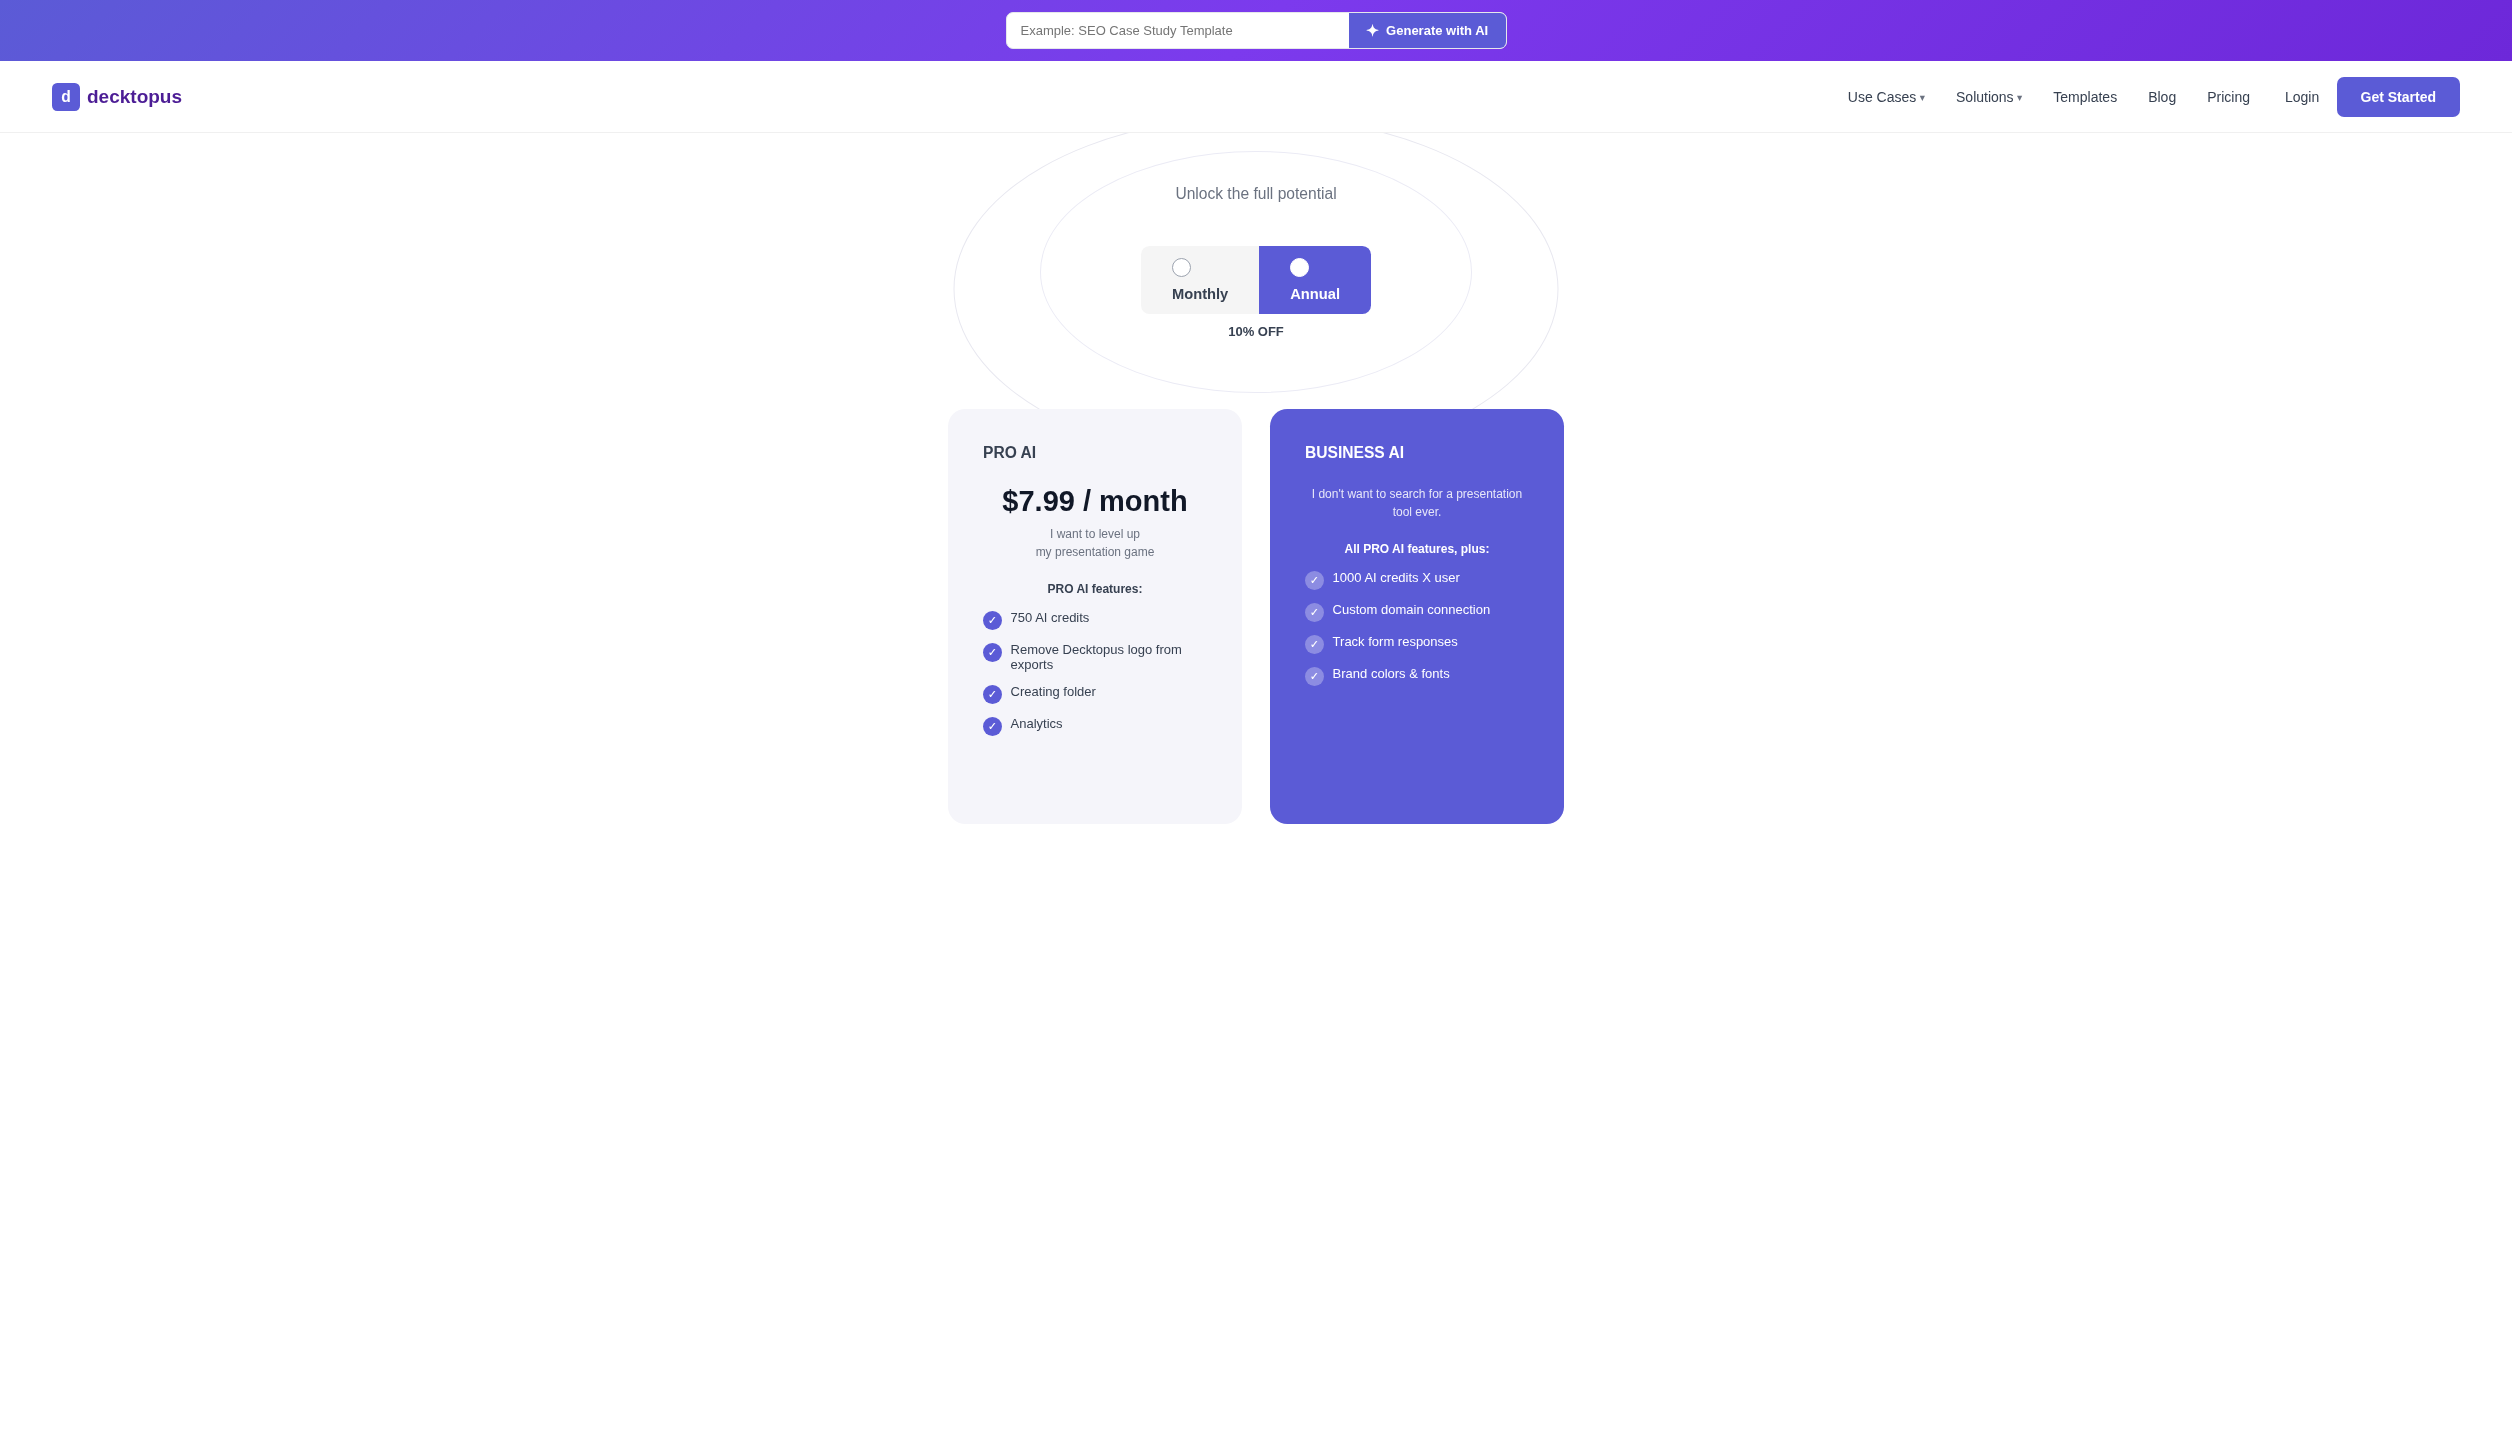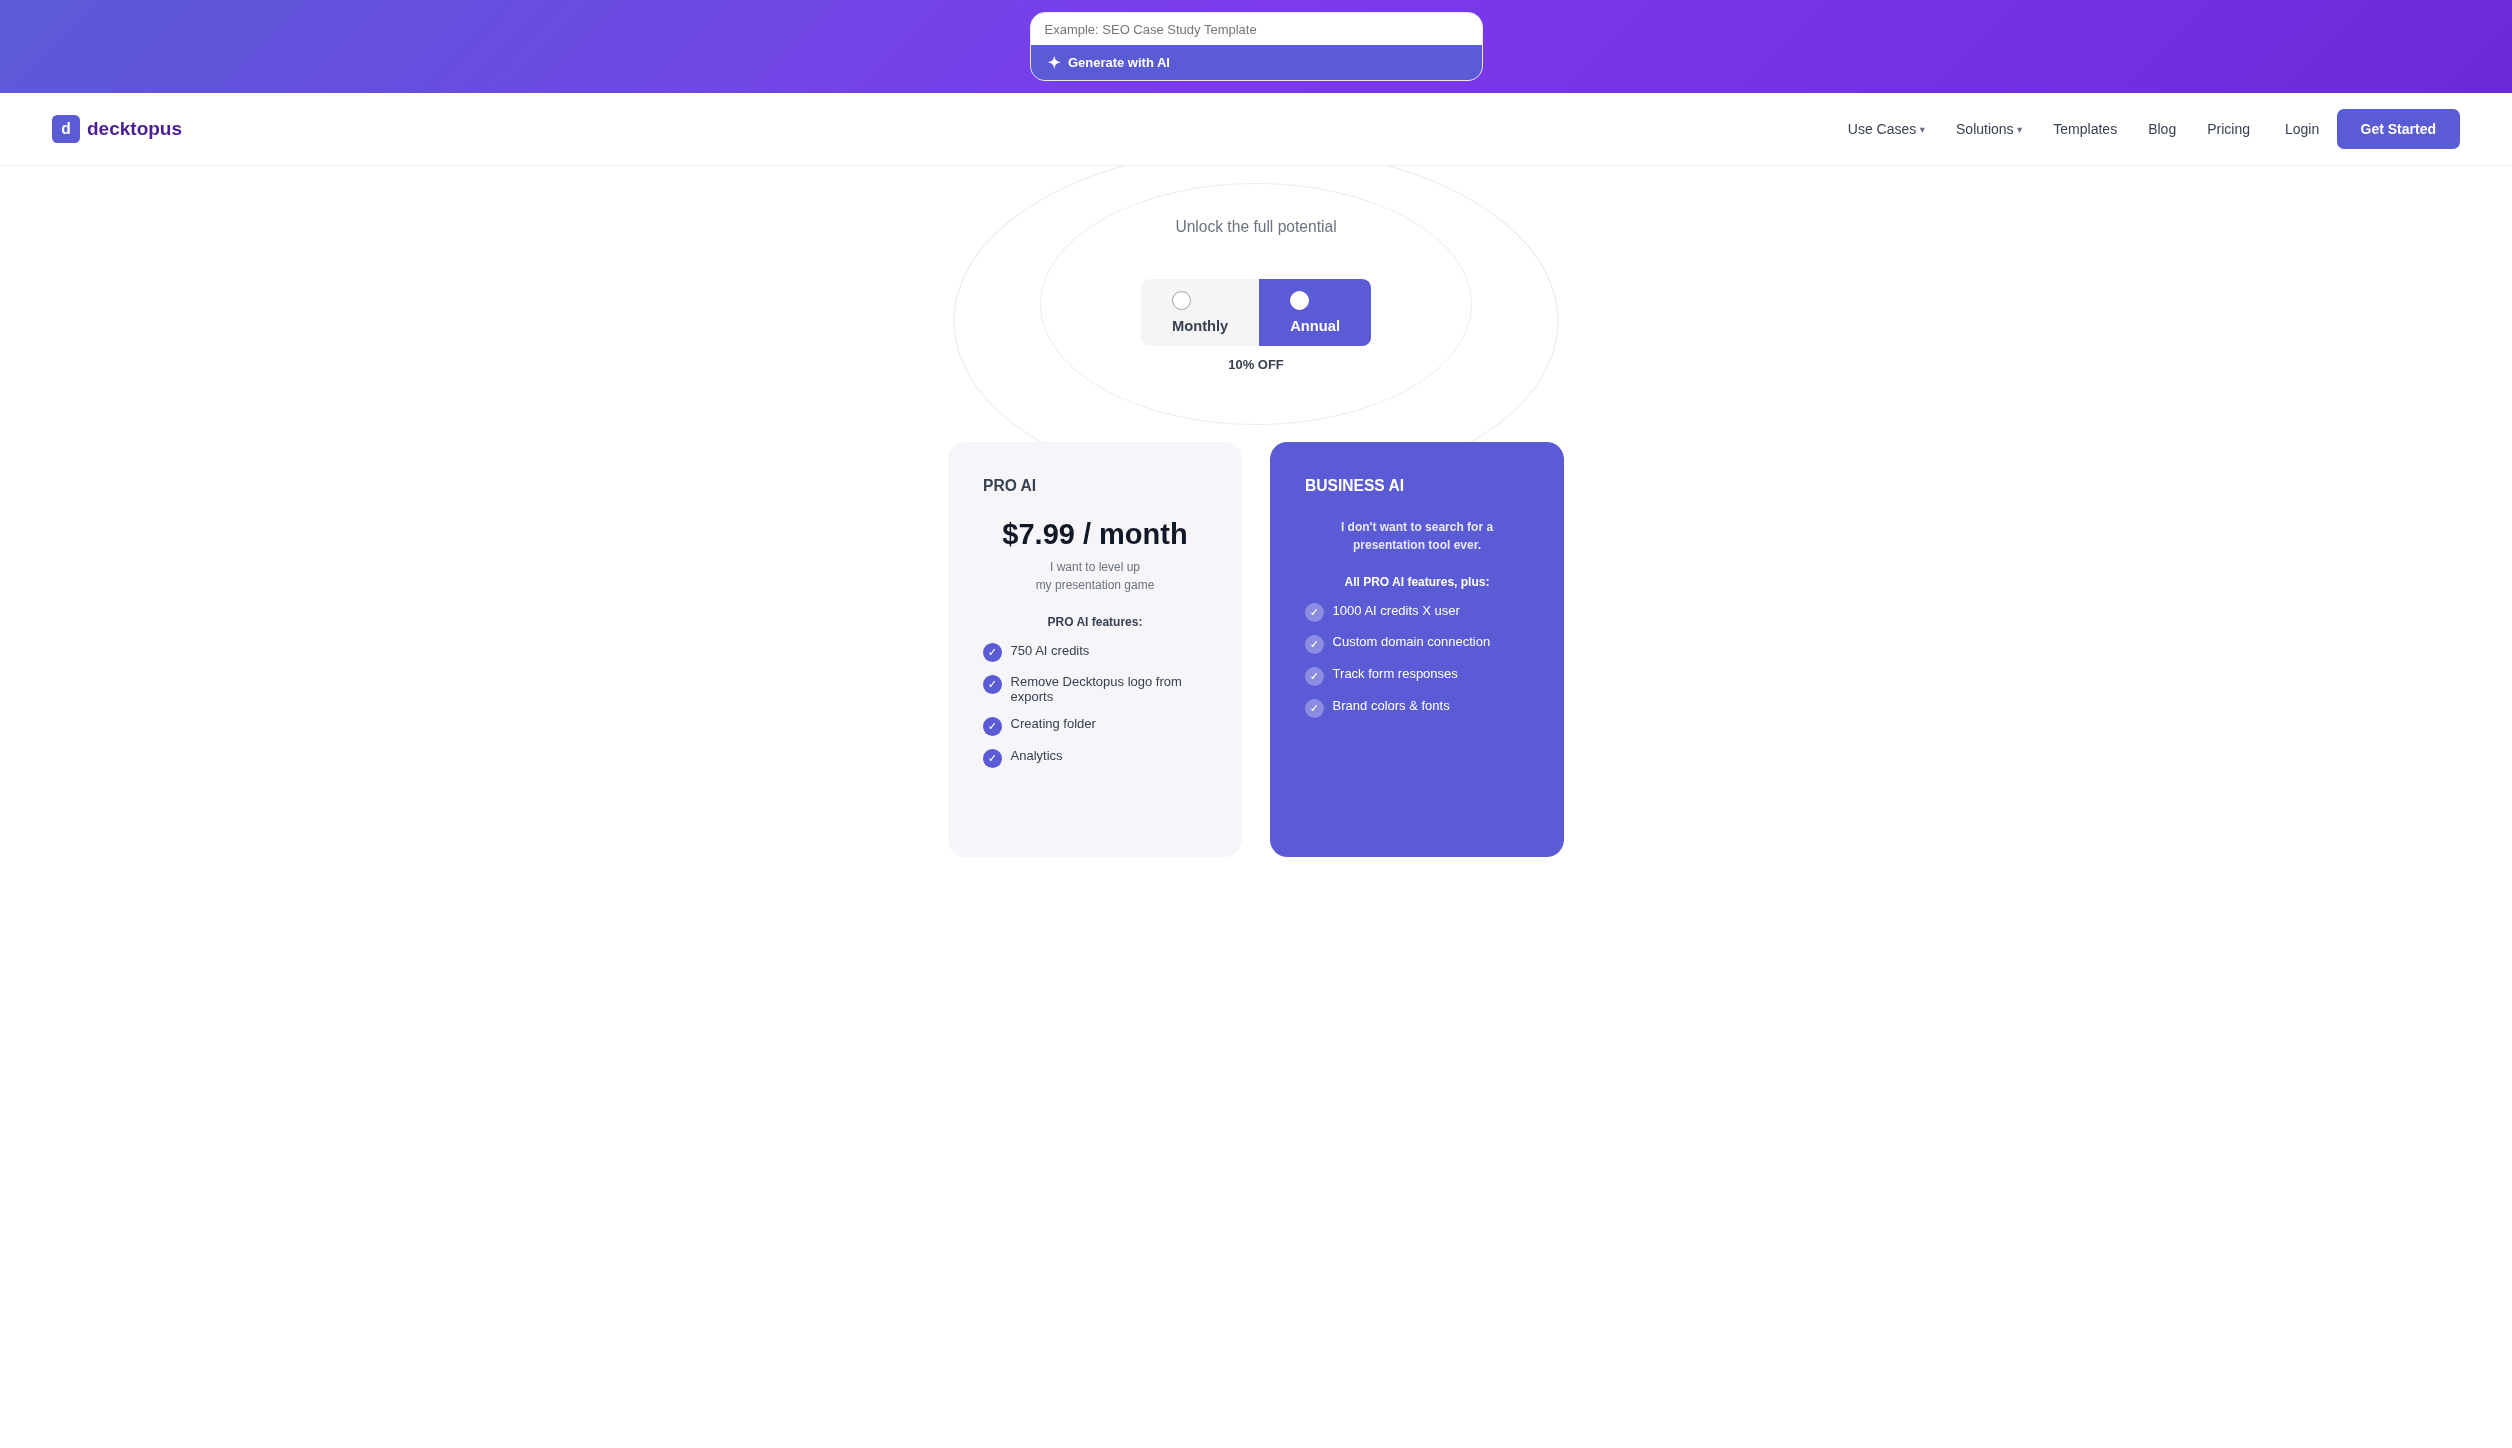--- a/index.html
+++ b/index.html
@@ -10,25 +10,24 @@
       background: linear-gradient(135deg, #5b5bd6 0%, #7c3aed 50%, #6d28d9 100%);
       padding: 12px 17.3px;
       display: flex;
       align-items: center;
       justify-content: center;
       gap: 10.4px;
     }
     .search-bar {
       display: flex;
       background: #fff;
-      border-radius: 15px;
+      border-radius: 7px;
       overflow: hidden;
-      width: 453px;
+      width: 501px;
       border: 1.7px solid #e5e7eb;
-      flex-direction: column;
     }
     .search-input {
       border: none;
       outline: none;
       padding: 8.6px 14px;
       font-size: 13px;
       color: #6b7280;
       flex: 1;
       background: transparent;
     }
@@ -256,21 +255,21 @@
       margin-bottom: 7px;
     }
     .pricing-card.featured .plan-price { color: #fff; }
     .plan-desc {
       font-size: 12px;
       color: #6b7280;
       text-align: center;
       margin-bottom: 21px;
       line-height: 1.5;
     }
-    .pricing-card.featured .plan-desc { color: rgba(255,255,255,0.85); font-weight: bold; }
+    .pricing-card.featured .plan-desc { color: rgba(255,255,255,0.85); }
     .features-label {
       font-size: 12px;
       font-weight: 700;
       color: #374151;
       text-align: center;
       margin-bottom: 14px;
     }
     .pricing-card.featured .features-label { color: #fff; }
     .feature-list {
       list-style: none;

